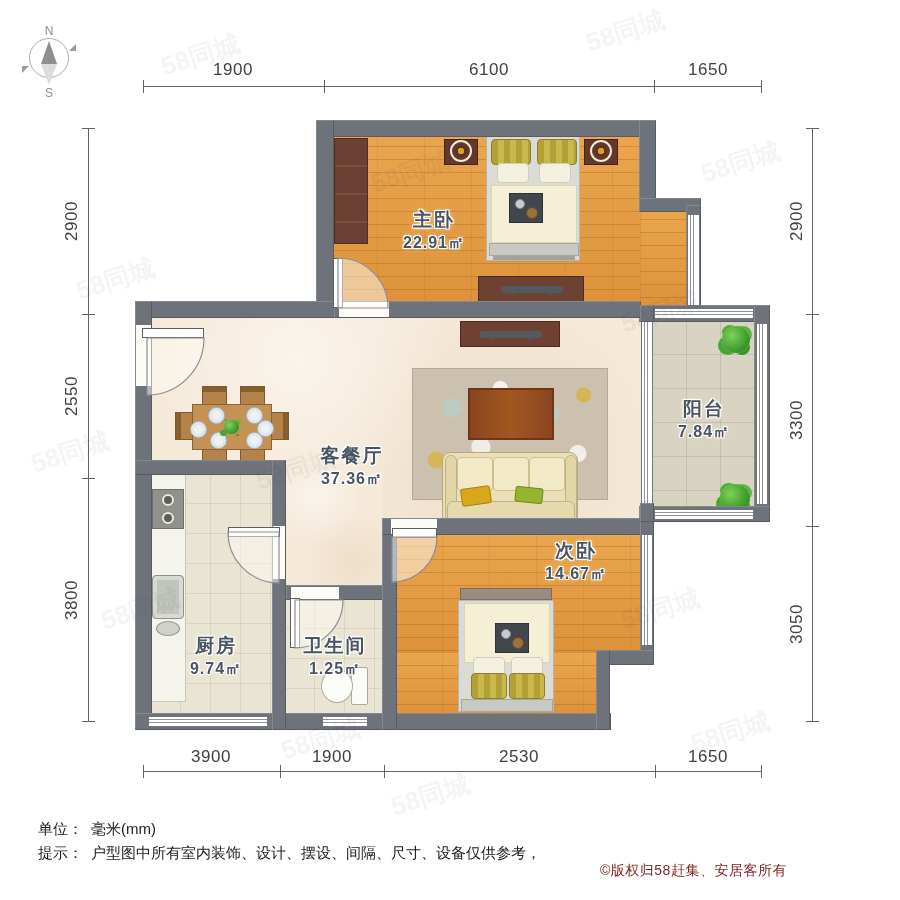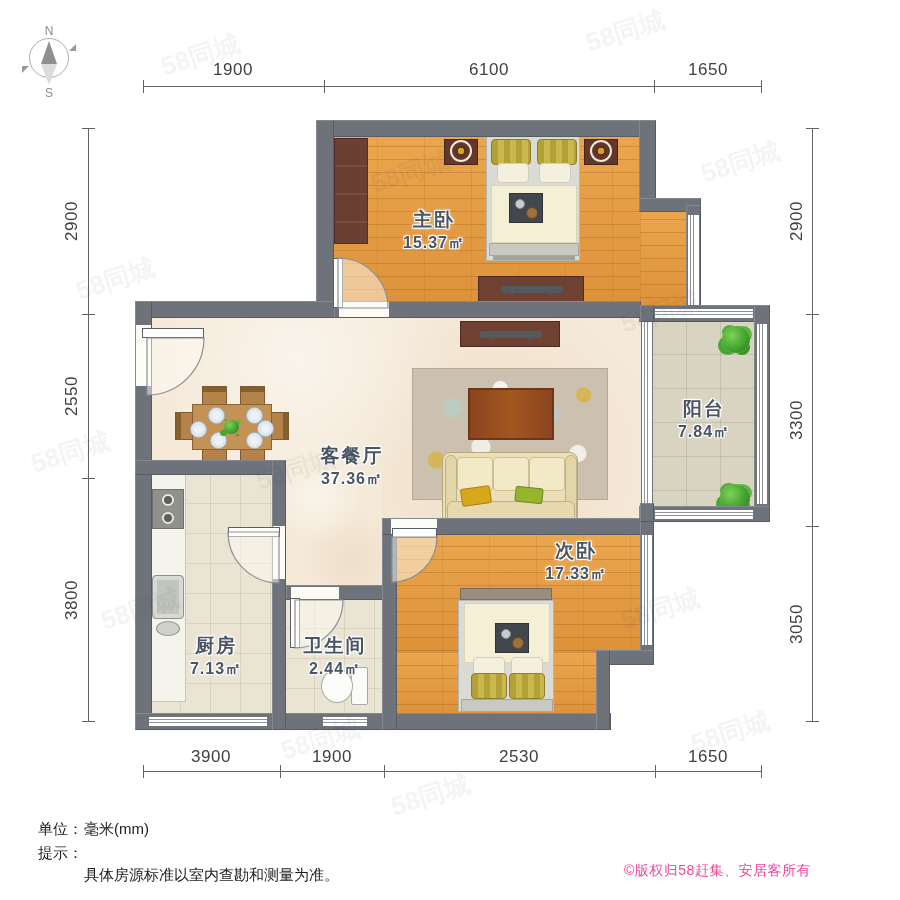--- a/index.html
+++ b/index.html
@@ -104,22 +104,22 @@
   .compass-letter{position:absolute;font-size:12px;color:#8d8d8d;background:#fff;padding:0 2px}
   .compass-circle{position:absolute;width:40px;height:40px;border:1.5px solid #adadad;border-radius:50%}
   .needle-up{position:absolute;width:0;height:0;border-left:8px solid transparent;border-right:8px solid transparent;border-bottom:23px solid #8f8f8f}
   .needle-down{position:absolute;width:0;height:0;border-left:8px solid transparent;border-right:8px solid transparent;border-top:21px solid #dcdcdc}
   .arr{position:absolute;width:0;height:0}
 
   
   .wm{position:absolute;font-size:26px;font-weight:bold;color:rgba(60,60,70,.06);transform:rotate(-18deg);white-space:nowrap;pointer-events:none}
   .footer{position:absolute;left:38px;top:818px;font-size:15px;color:#1c1c1c;line-height:22px}
   .f-row{display:flex;margin-bottom:2px}
-  .f-label{flex:0 0 auto;margin-right:1px}
-  .copyright{position:absolute;left:624px;top:862px;font-size:14px;color:#ec4899;letter-spacing:.5px}
+  .f-label{flex:0 0 auto;margin-right:8px}
+  .copyright{position:absolute;left:600px;top:862px;font-size:14px;color:#7f1d1d;letter-spacing:.5px}
 </style>
 </head>
 <body>
 
 <div id="stage">
 
   <div class="a" style="left:22px;top:24px;width:54px;height:76px">
     <div class="compass-letter" style="left:50%;top:0;transform:translateX(-50%)">N</div>
     <div class="compass-circle" style="left:7px;top:14px"></div>
     <div class="arr" style="left:0;top:42px;border-top:7px solid #9a9a9a;border-right:7px solid transparent"></div>
@@ -308,41 +308,41 @@
   <svg width="900" height="900" style="position:absolute;left:0;top:0;pointer-events:none">
     <path d="M147,338 L204,338 A57,57 0 0 1 147,395 Z" fill="rgba(253,251,246,0.5)" stroke="#8b8f96" stroke-width="1.2"></path>
     <path d="M338,308 L338,258 A50,50 0 0 1 388,308 Z" fill="rgba(253,251,246,0.5)" stroke="#8b8f96" stroke-width="1.2"></path>
     <path d="M392,537 L437,537 A45,45 0 0 1 392,582 Z" fill="rgba(253,251,246,0.5)" stroke="#8b8f96" stroke-width="1.2"></path>
     <path d="M279,532 L228,532 A51,51 0 0 0 279,583 Z" fill="rgba(253,251,246,0.5)" stroke="#8b8f96" stroke-width="1.2"></path>
     <path d="M295,600 L295,648 A48,48 0 0 0 343,600 Z" fill="rgba(253,251,246,0.5)" stroke="#8b8f96" stroke-width="1.2"></path>
   </svg>
 
   <div class="room-label" style="left:434px;top:230px">
     <div class="room-name">主卧</div>
-    <div class="room-area">15.37㎡</div>
+    <div class="room-area">22.91㎡</div>
   </div>
   <div class="room-label" style="left:352px;top:466px">
     <div class="room-name">客餐厅</div>
     <div class="room-area">37.36㎡</div>
   </div>
   <div class="room-label" style="left:704px;top:419px">
     <div class="room-name">阳台</div>
     <div class="room-area">7.84㎡</div>
   </div>
   <div class="room-label" style="left:576px;top:561px">
     <div class="room-name">次卧</div>
-    <div class="room-area">17.33㎡</div>
+    <div class="room-area">14.67㎡</div>
   </div>
   <div class="room-label" style="left:216px;top:656px">
     <div class="room-name">厨房</div>
-    <div class="room-area">7.13㎡</div>
+    <div class="room-area">9.74㎡</div>
   </div>
   <div class="room-label" style="left:335px;top:656px">
     <div class="room-name">卫生间</div>
-    <div class="room-area">2.44㎡</div>
+    <div class="room-area">1.25㎡</div>
   </div>
 
   <span class="wm" style="left:160px;top:38px">58同城</span>
   <span class="wm" style="left:585px;top:14px">58同城</span>
   <span class="wm" style="left:700px;top:145px">58同城</span>
   <span class="wm" style="left:370px;top:155px">58同城</span>
   <span class="wm" style="left:75px;top:262px">58同城</span>
   <span class="wm" style="left:620px;top:295px">58同城</span>
   <span class="wm" style="left:30px;top:435px">58同城</span>
   <span class="wm" style="left:255px;top:452px">58同城</span>
@@ -353,20 +353,19 @@
   <span class="wm" style="left:390px;top:778px">58同城</span>
 
   <div class="footer">
     <div class="f-row">
       <span class="f-label">单位：</span>
       <span>毫米(mm)</span>
     </div>
     <div class="f-row">
       <span class="f-label">提示：</span>
       <span class="f-text">
-        <br>
-        <span>具体房源标准以室内查勘和测量为准。</span>
+        <span>户型图中所有室内装饰、设计、摆设、间隔、尺寸、设备仅供参考，</span><br>
       </span>
     </div>
   </div>
   <div class="copyright">©版权归58赶集、安居客所有</div>
 
 </div>
 
 </body></html>

